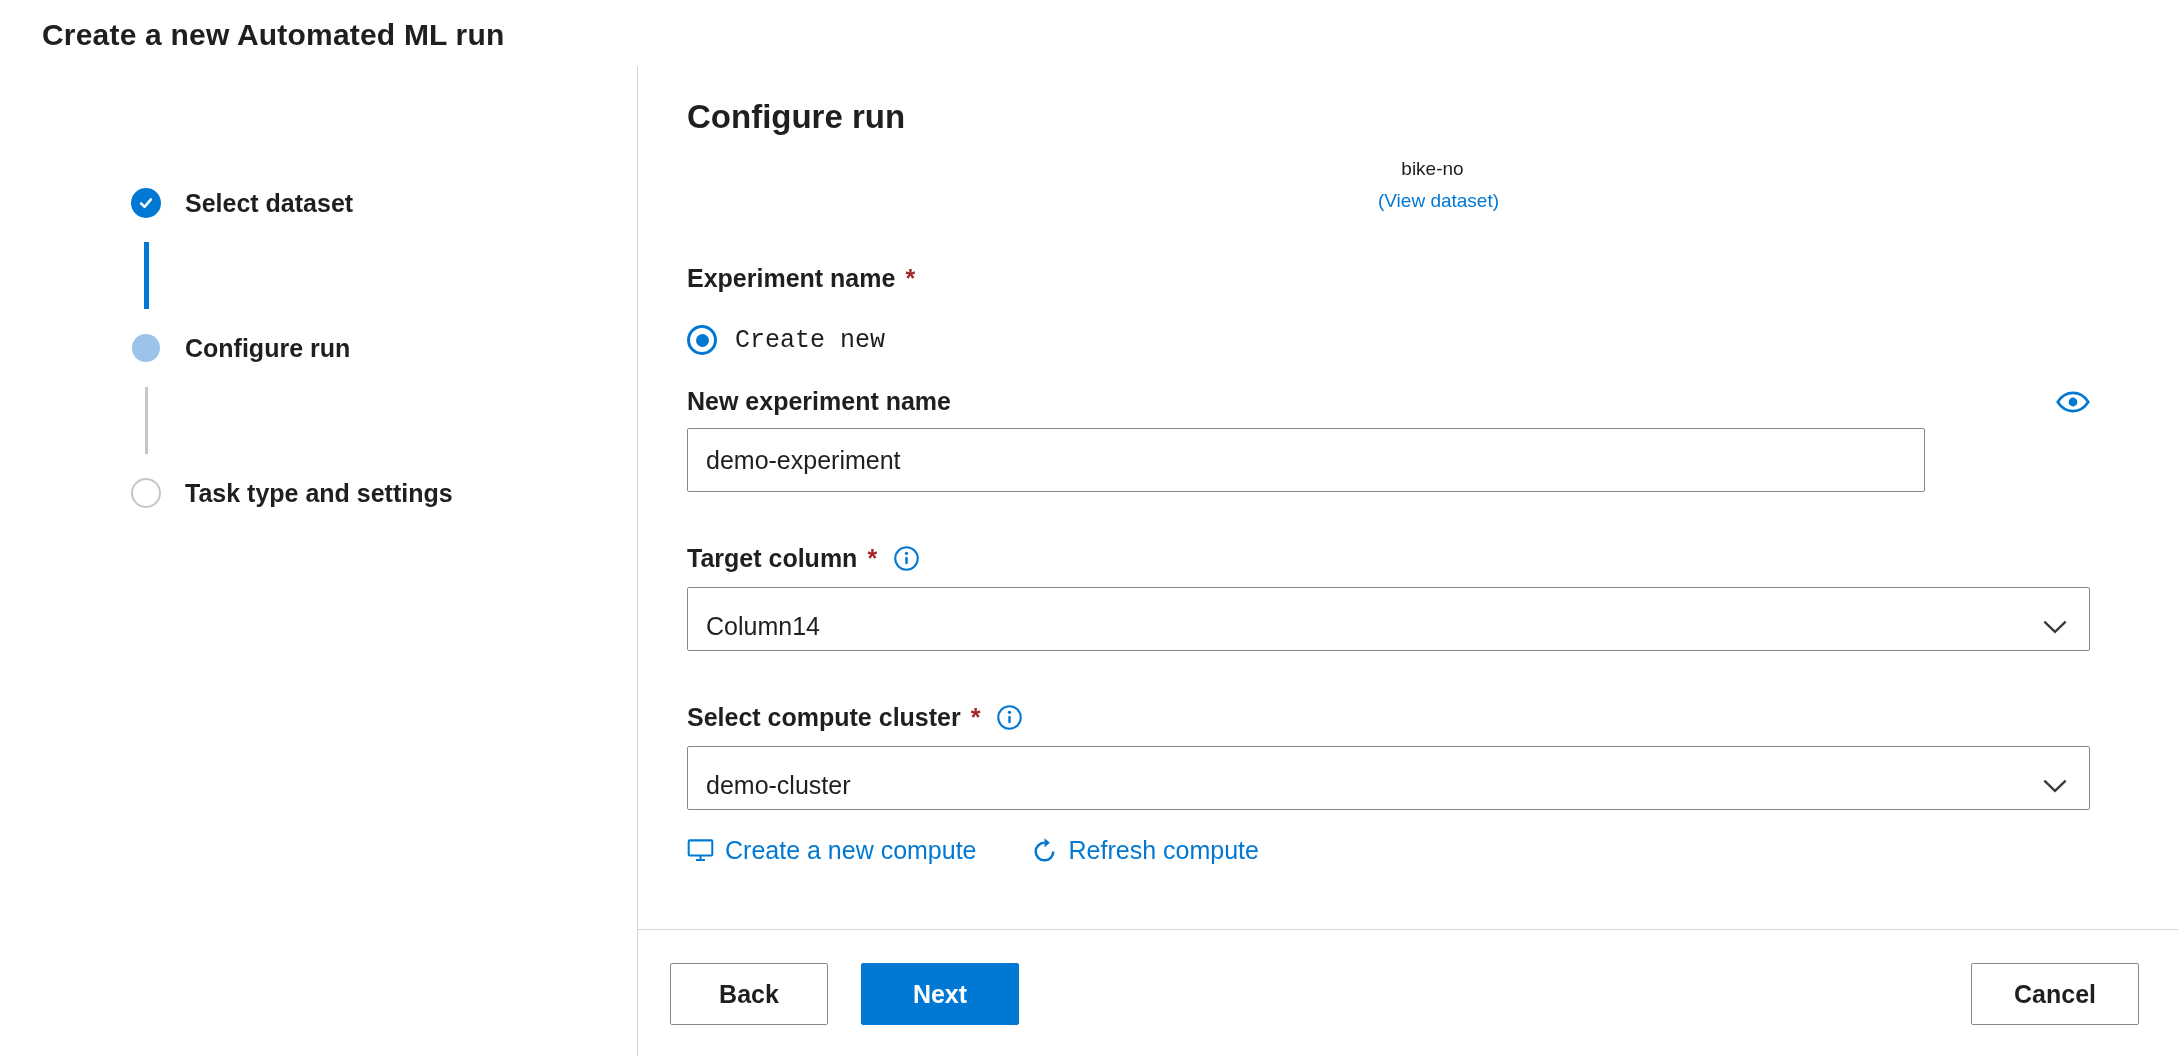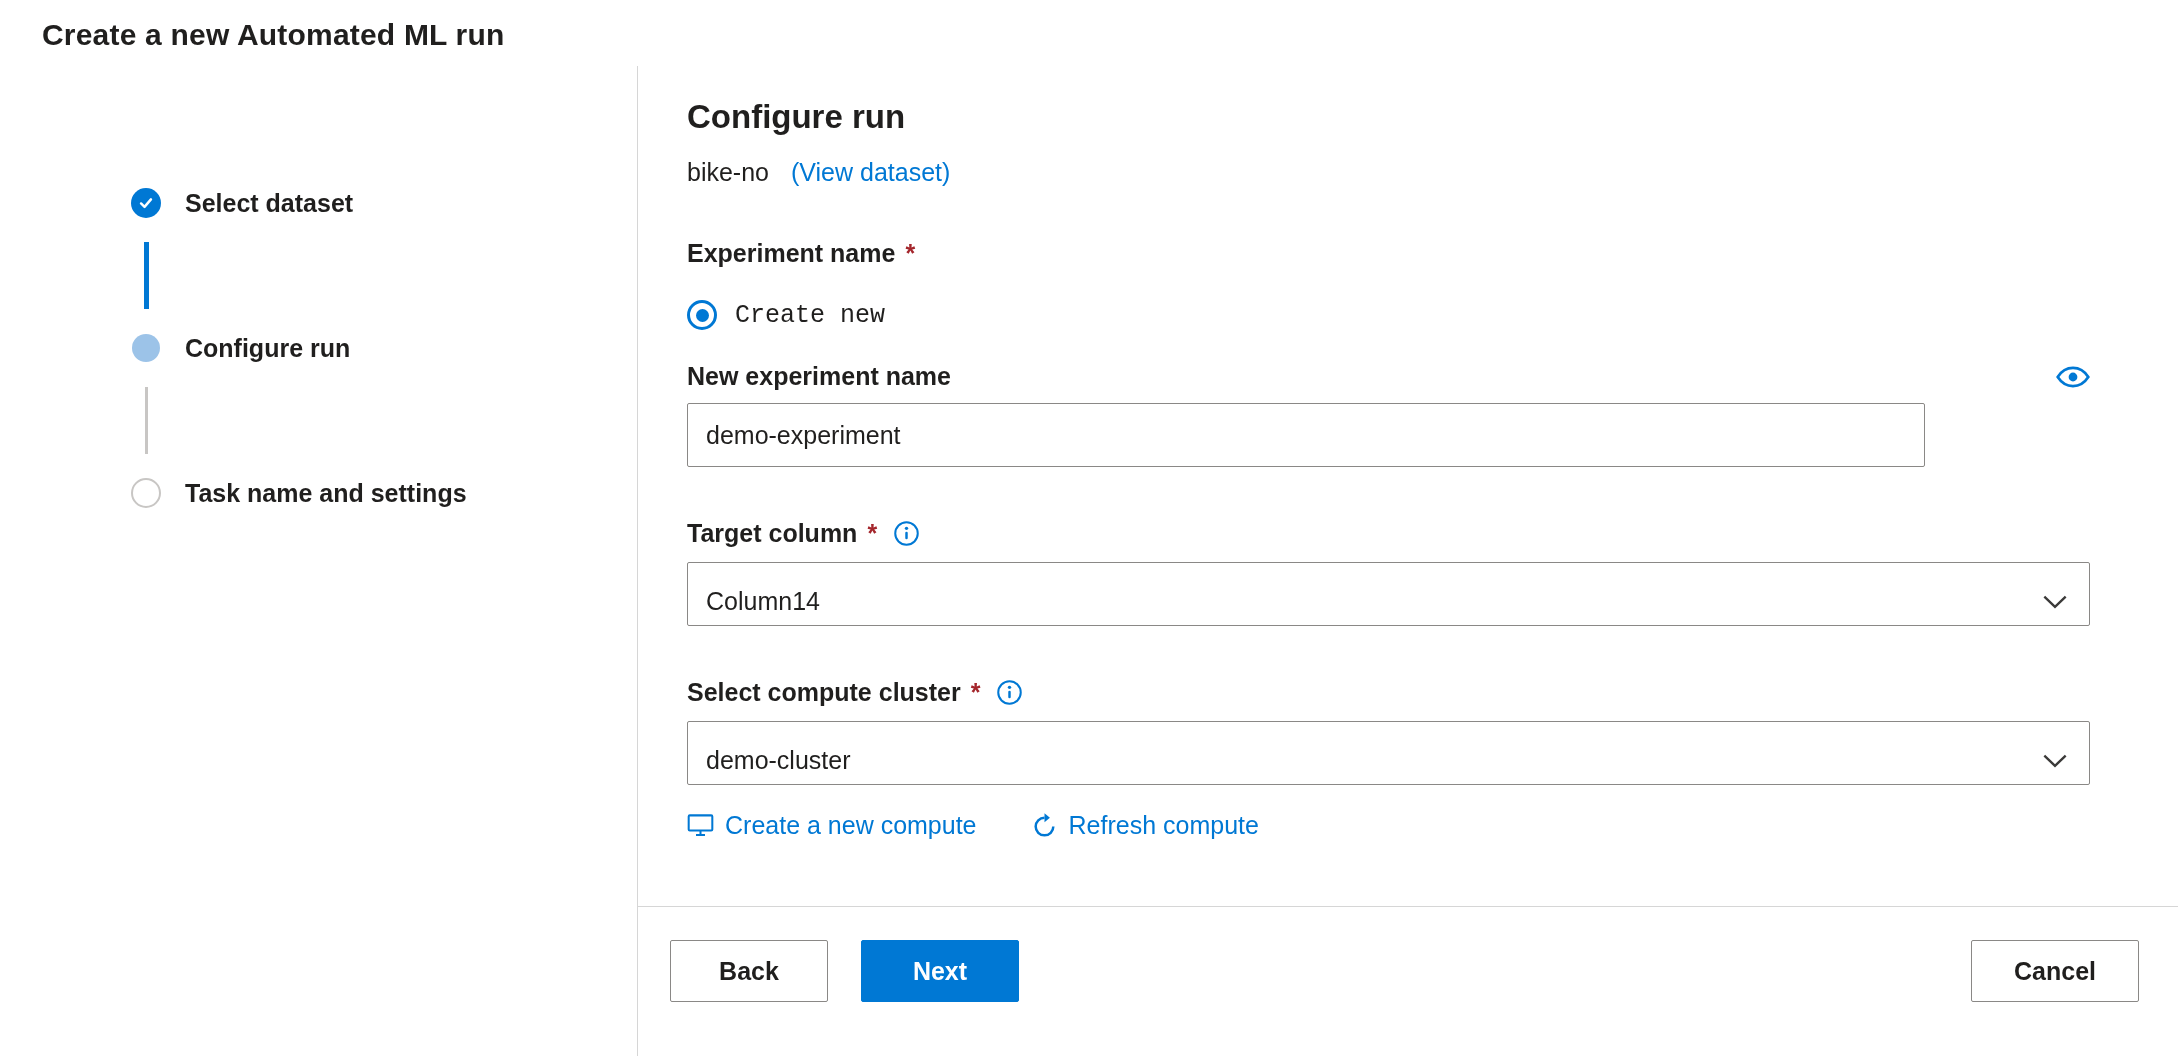--- a/index.html
+++ b/index.html
@@ -19,21 +19,21 @@
   .circle-completed { width:30px; height:30px; border-radius:50%; background:var(--primary,#0078d4); display:flex; align-items:center; justify-content:center; flex:0 0 30px; }
   .circle-current { width:28px; height:28px; border-radius:50%; background:var(--current-step,#9cc3e8); flex:0 0 28px; margin:1px; }
   .circle-upcoming { width:30px; height:30px; border-radius:50%; border:2px solid var(--muted-step,#c8c6c4); background:#fff; flex:0 0 30px; }
   .connector { height:67px; margin-top:22px; margin-bottom:22px; }
   .connector-blue { width:5px; margin-left:13px; background:var(--primary,#0078d4); }
   .connector-gray { width:3px; margin-left:14px; background:var(--muted-step,#c8c6c4); }
 
   
   .main { flex:1 1 auto; position:relative; padding-left:49px; }
   .main-heading { margin-top:32px; font-size:33px; font-weight:700; }
-  .dataset-line { margin-top:22px; font-size:25px; display:flex; gap:10px; align-items:center; }
+  .dataset-line { margin-top:22px; font-size:19px; display:flex; gap:10px; align-items:center;flex-direction:column; }
   .link { color:var(--primary,#0078d4); text-decoration:none; cursor:pointer;margin-left:12px; }
 
   .section-label { margin-top:52px; display:flex; align-items:center; gap:8px; }
   .field-label { font-size:25px; font-weight:700; }
   .req { color:var(--required,#a4262c); font-size:25px; font-weight:600; margin-left:2px; }
   .info-icon { display:inline-flex; margin-left:8px; color:var(--primary,#0078d4); }
 
   .radio-row { margin-top:32px; display:flex; align-items:center; gap:18px; cursor:pointer;font-family:Liberation Mono, monospace; }
   .radio-outer { width:30px; height:30px; border:3px solid var(--primary,#0078d4); border-radius:50%; display:flex; align-items:center; justify-content:center; background:#fff; flex:0 0 30px; }
   .radio-dot { width:13px; height:13px; border-radius:50%; background:var(--primary,#0078d4); }
@@ -44,21 +44,21 @@
 
   .text-input { margin-top:12px; display:block; width:1238px; height:64px; border:1px solid var(--border,#8a8886); border-radius:2px; font-size:25px; padding:0 18px; font-family:inherit; color:inherit; background:#fff; outline:none; }
 
   .dropdown { margin-top:14px; width:1403px; height:64px; border:1px solid var(--border,#8a8886); border-radius:2px; display:flex; align-items:center; justify-content:space-between; padding:15px 22px 0 18px; font-size:25px; background:#fff; cursor:pointer; }
   .chevron { display:inline-flex; color:#3b3a39; }
 
   .links-row { margin-top:26px; display:flex; align-items:center; gap:54px; font-size:25px; }
   .icon-link { display:inline-flex; align-items:center; gap:11px; color:var(--primary,#0078d4); cursor:pointer; }
 
   
-  .footer { position:absolute; left:0; right:0; bottom:0; height:150px; border-top:1px solid var(--divider,#d6d6d6); padding:33px 39px 0 32px; display:flex; align-items:flex-start; background:#fff; }
+  .footer { position:absolute; left:0; right:0; bottom:0; height:127px; border-top:1px solid var(--divider,#d6d6d6); padding:33px 39px 0 32px; display:flex; align-items:flex-start; background:#fff; }
   .btn { height:62px; font-size:25px; font-weight:600; border-radius:2px; font-family:inherit; cursor:pointer; }
   .btn-secondary { background:#fff; border:1px solid var(--border,#8a8886); color:var(--text,#201f1e); width:158px; }
   .btn-primary { background:var(--primary,#0078d4); border:1px solid var(--primary,#0078d4); color:#fff; width:158px; margin-left:33px; }
   .btn-cancel { margin-left:auto; width:168px; }
 </style>
 </head>
 <body>
 
 <div class="app">
 
@@ -81,21 +81,21 @@
 
       <div class="step">
         <span class="circle-current"></span>
         <span class="step-label">Configure run</span>
       </div>
 
       <div class="connector connector-gray"></div>
 
       <div class="step">
         <span class="circle-upcoming"></span>
-        <span class="step-label">Task name and settings</span>
+        <span class="step-label">Task type and settings</span>
       </div>
 
     </aside>
 
     <section class="main">
 
       <h1 class="main-heading">Configure run</h1>
 
       <div class="dataset-line">
         <span>bike-no</span>

